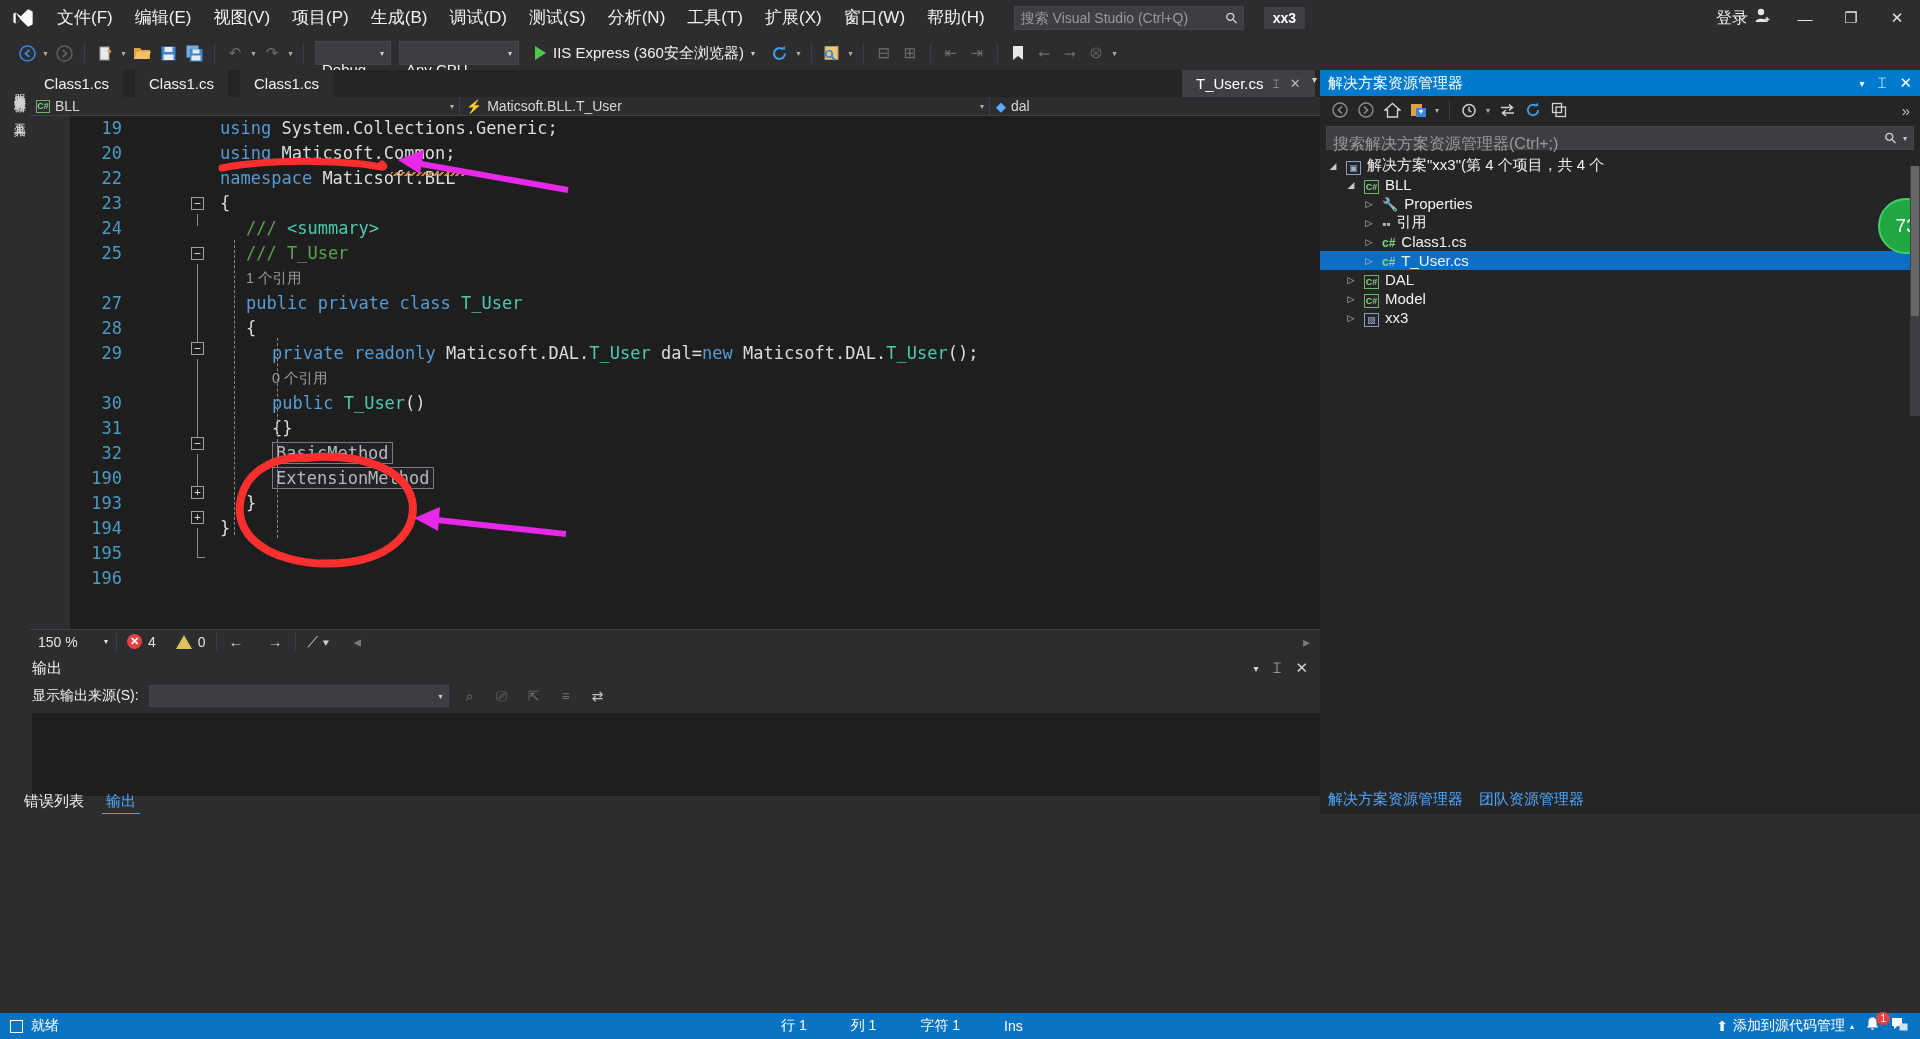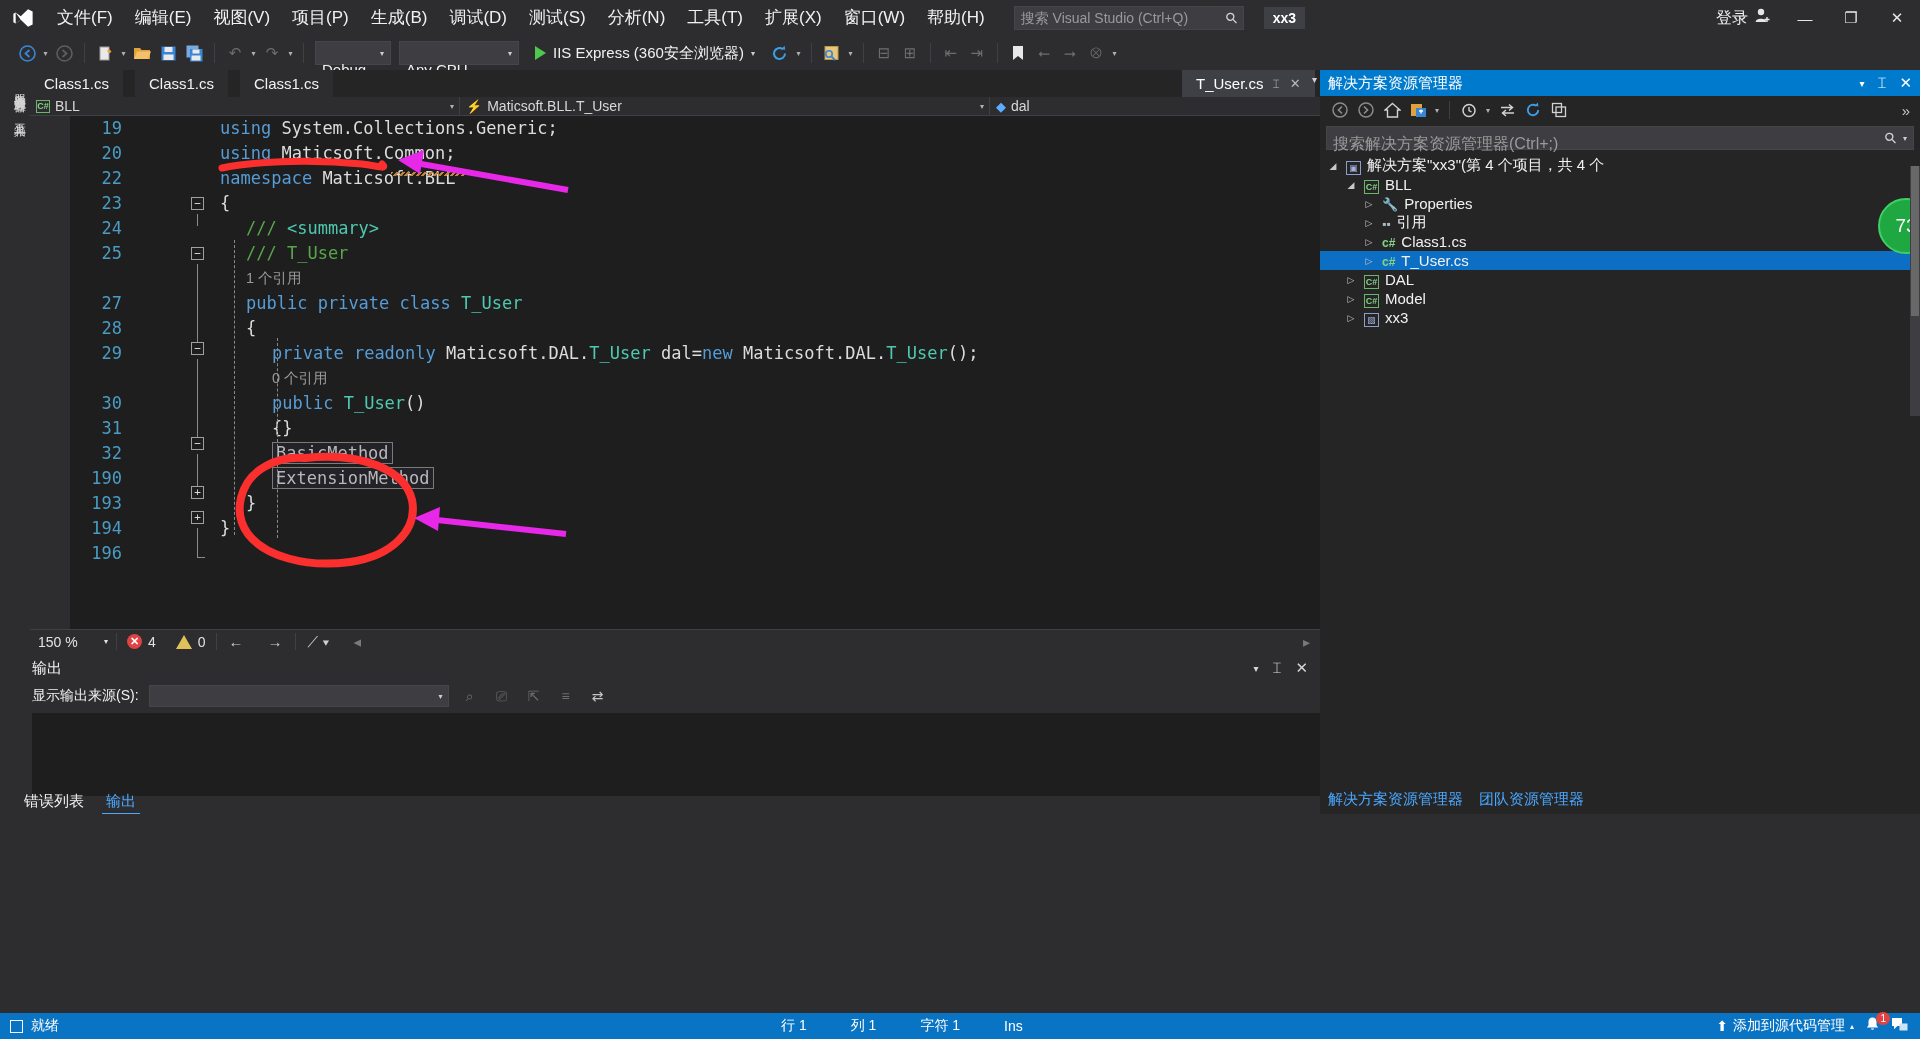--- a/index.html
+++ b/index.html
@@ -504,20 +504,21 @@
         <div class="crow"><span class="ln">27</span><span class="gl" style="left: 176px;"><span class="kw">public</span> <span class="kw">private</span> <span class="kw">class</span> <span class="type">T_User</span></span></div>
         <div class="crow"><span class="ln">28</span><span class="gl" style="left: 176px;"><span class="txt">{</span></span></div>
         <div class="crow"><span class="ln">29</span><span class="gl" style="left: 202px;"><span class="kw">private</span> <span class="kw">readonly</span> <span class="txt">Maticsoft.DAL.</span><span class="type">T_User</span> <span class="txt">dal=</span><span class="kw">new</span> <span class="txt">Maticsoft.DAL.</span><span class="type">T_User</span><span class="txt">();</span></span></div>
         <div class="crow"><span class="gl codelens" style="left: 202px;">0 个引用</span></div>
         <div class="crow"><span class="ln">30</span><span class="gl" style="left: 202px;"><span class="kw">public</span> <span class="type">T_User</span><span class="txt">()</span></span></div>
         <div class="crow"><span class="ln">31</span><span class="gl" style="left: 202px;"><span class="txt">{}</span></span></div>
         <div class="crow"><span class="ln">32</span><span class="gl" style="left: 202px;"><span class="collapsed">BasicMethod</span></span></div>
         <div class="crow"><span class="ln">190</span><span class="gl" style="left: 202px;"><span class="collapsed">ExtensionMethod</span></span></div>
         <div class="crow"><span class="ln">193</span><span class="gl" style="left: 176px;"><span class="txt">}</span></span></div>
         <div class="crow"><span class="ln">194</span><span class="gl" style="left: 150px;"><span class="txt">}</span></span></div>
+        <div class="crow"><span class="ln">195</span><span class="gl" style="left: 150px;"></span></div>
         <div class="crow"><span class="ln">196</span><span class="gl" style="left: 150px;"></span></div>
       </div>
 
     <div class="vline" style="top:150px; height:42px;"></div>
     <div class="foldbox" style="top:81px;">−</div>
     <div class="vline" style="top:98px; height:12px;"></div>
     <div class="foldbox" style="top:131px;">−</div>
     <div class="vline" style="top:148px; height:78px;"></div>
     <div class="foldbox" style="top:226px;">−</div>
     <div class="vline" style="top:243px; height:78px;"></div>

